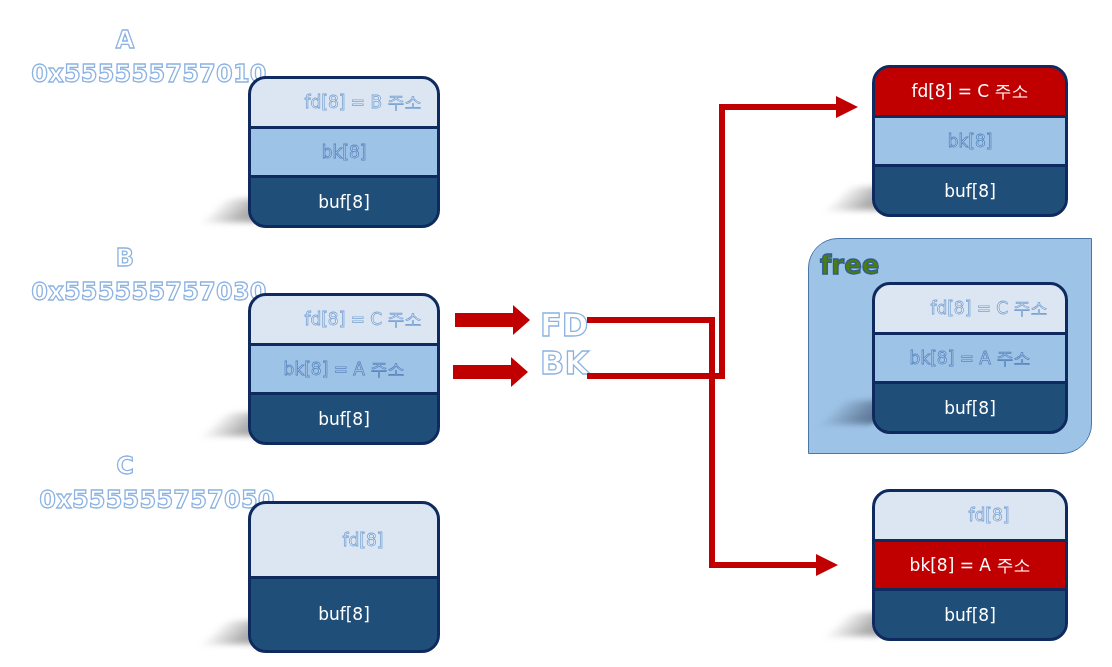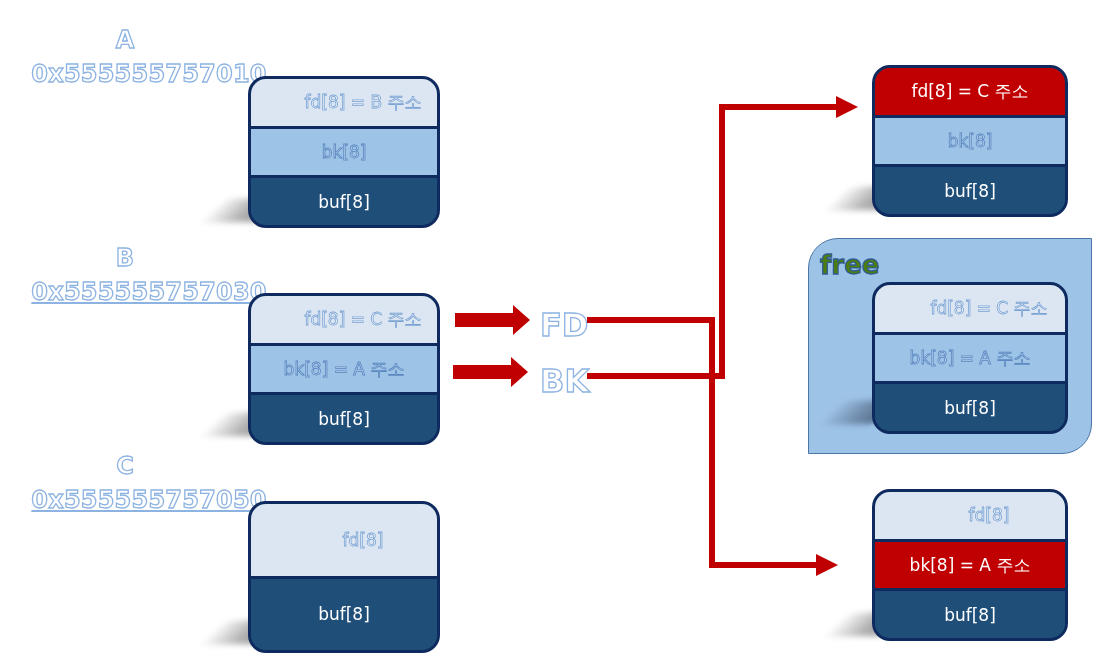--- a/index.html
+++ b/index.html
@@ -50,23 +50,23 @@
   }
   .label-fdbk { font-size: 32px; width: auto; }
   svg.arrows { position: absolute; left: 0; top: 0; }
 </style>
 </head>
 <body>
 
 <div class="outline-text chunk-name" style="left:0; top:26px;">A</div>
 <div class="outline-text chunk-addr" style="left:0; top:60px;">0x555555757010</div>
 <div class="outline-text chunk-name" style="left:0; top:244px;">B</div>
-<div class="outline-text chunk-addr" style="left:0; top:278px;text-decoration:underline;">0x555555757030</div>
+<div class="outline-text chunk-addr" style="left:0; top:278px;">0x555555757030</div>
 <div class="outline-text chunk-name" style="left:0; top:452px;">C</div>
-<div class="outline-text chunk-addr" style="left:0; top:486px;text-decoration:underline;">0x555555757050</div>
+<div class="outline-text chunk-addr" style="left:8px; top:486px;">0x555555757050</div>
 
 <div class="shadow" style="left:212px; top:198px; width:60px;"></div>
 <div class="shadow" style="left:212px; top:412px; width:60px;"></div>
 <div class="shadow" style="left:212px; top:620px; width:60px;"></div>
 <div class="shadow" style="left:836px; top:186px; width:60px;"></div>
 <div class="shadow" style="left:836px; top:612px; width:60px;"></div>
 
 <div class="chunk" style="left:248px; top:76px;">
   <div class="row fd">
       <span class="ol">fd[8] = B 주소</span>
@@ -94,21 +94,21 @@
 <div class="chunk" style="left:248px; top:501px;">
   <div class="row fd">
       <span class="ol">fd[8]</span>
     </div>
   <div class="row buf">
       <span>buf[8]</span>
     </div>
 </div>
 
 <div class="outline-text label-fdbk" style="left:540px; top:306px;">FD</div>
-<div class="outline-text label-fdbk" style="left:540px; top:362px;">BK</div>
+<div class="outline-text label-fdbk" style="left:540px; top:344px;">BK</div>
 
 <div class="free-box"></div>
 <div class="shadow" style="left:830px; top:400px; width:56px; background: linear-gradient(to right, rgba(90,110,140,0) 0%, rgba(80,100,130,0.6) 60%, rgba(70,90,120,0.8) 100%);"></div>
 <div class="free-label">free</div>
 
 <div class="chunk" style="left:872px; top:65px; width:196px;">
   <div class="row hl">
       <span>fd[8] = C 주소</span>
     </div>
   <div class="row bk">

